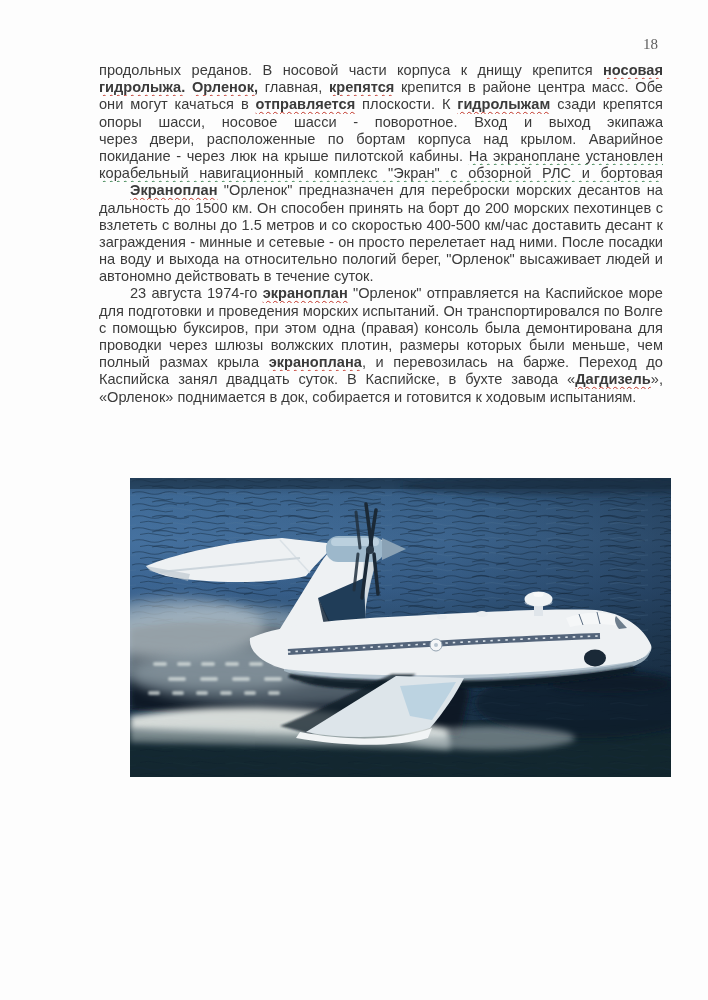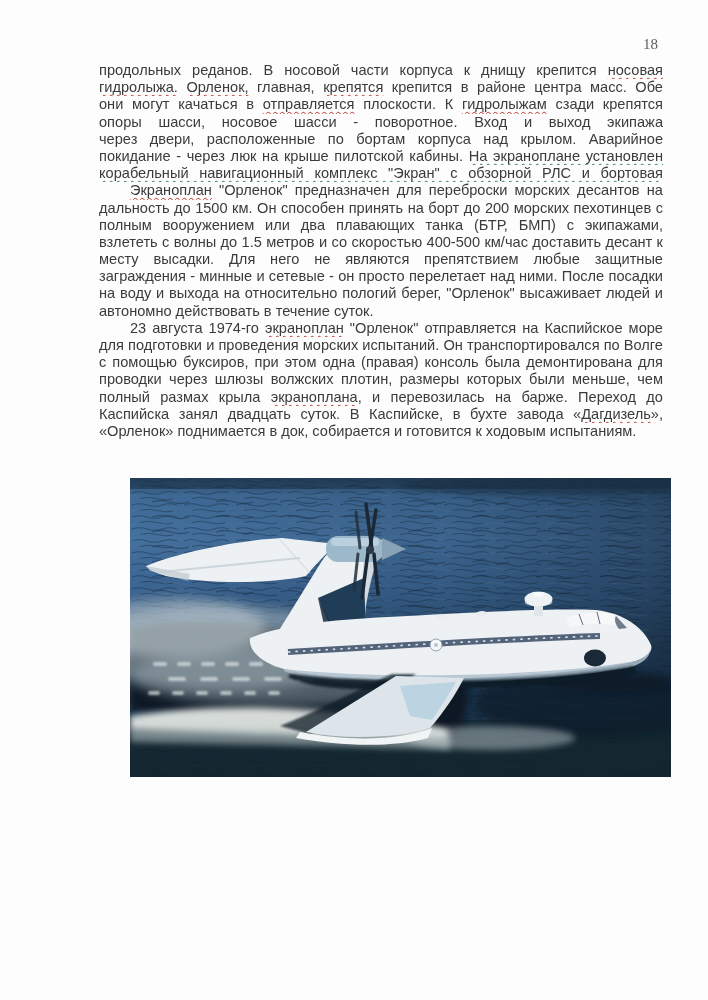--- a/index.html
+++ b/index.html
@@ -27,20 +27,21 @@
   }
   .line.indent{text-indent:31px;}
   .line.last{text-align-last:left;}
   .u-red{
     text-decoration-line:underline;
     text-decoration-style:wavy;
     text-decoration-color:var(--u-red,#cc2222);
     text-decoration-thickness:1px;
     text-underline-offset:2px;
     text-decoration-skip-ink:none;
+    font-weight:bold;
   }
   .u-green{
     text-decoration-line:underline;
     text-decoration-style:wavy;
     text-decoration-color:var(--u-green,#2f7d46);
     text-decoration-thickness:1px;
     text-underline-offset:2px;
     text-decoration-skip-ink:none;
   }
   .photo{
@@ -58,23 +59,21 @@
   <div class="text-block" id="text-block">
       <div class="line"><span>продольных реданов. В носовой части корпуса к днищу крепится </span><span class="u-red">носовая</span></div>
       <div class="line"><span class="u-red">гидролыжа.</span><span> </span><span class="u-red">Орленок,</span><span> главная, </span><span class="u-red">крепятся</span><span> крепится в районе центра масс. Обе</span></div>
       <div class="line"><span>они могут качаться в </span><span class="u-red">отправляется</span><span> плоскости. К </span><span class="u-red">гидролыжам</span><span> сзади крепятся</span></div>
       <div class="line"><span>опоры шасси, носовое шасси - поворотное. Вход и выход экипажа осуществляется</span></div>
       <div class="line"><span>через двери, расположенные по бортам корпуса над крылом. Аварийное</span></div>
       <div class="line"><span>покидание - через люк на крыше пилотской кабины. </span><span class="u-green">На экраноплане установлен</span></div>
       <div class="line"><span class="u-green">корабельный навигационный комплекс "Экран" с обзорной РЛС и бортовая</span></div>
       <div class="line indent"><span class="u-red">Экраноплан</span><span> "Орленок" предназначен для переброски морских десантов на</span></div>
       <div class="line"><span>дальность до 1500 км. Он способен принять на борт до 200 морских пехотинцев с</span></div>
-      <div class="line"><span>полным вооружением или два плавающих танка (БТР, БМП) с экипажами,</span></div>
       <div class="line"><span>взлететь с волны до 1.5 метров и со скоростью 400-500 км/час доставить десант к</span></div>
-      <div class="line"><span>месту высадки. Для него не являются препятствием любые защитные</span></div>
       <div class="line"><span>заграждения - минные и сетевые - он просто перелетает над ними. После посадки</span></div>
       <div class="line"><span>на воду и выхода на относительно пологий берег, "Орленок" высаживает людей и</span></div>
       <div class="line last"><span>автономно действовать  в течение суток.</span></div>
       <div class="line indent"><span>23 августа 1974-го </span><span class="u-red">экраноплан</span><span> "Орленок"  отправляется на Каспийское море</span></div>
       <div class="line"><span>для подготовки и проведения морских испытаний. Он транспортировался по Волге</span></div>
       <div class="line"><span>с помощью буксиров, при этом одна (правая) консоль была демонтирована для</span></div>
       <div class="line"><span>проводки через шлюзы волжских плотин, размеры которых были меньше, чем</span></div>
       <div class="line"><span>полный размах крыла </span><span class="u-red">экраноплана</span><span>, и перевозилась на барже. Переход до</span></div>
       <div class="line"><span>Каспийска занял двадцать суток. В Каспийске, в бухте завода «</span><span class="u-red">Дагдизель</span><span>»,</span></div>
       <div class="line last"><span>«Орленок» поднимается в док, собирается и готовится  к ходовым испытаниям.</span></div>

